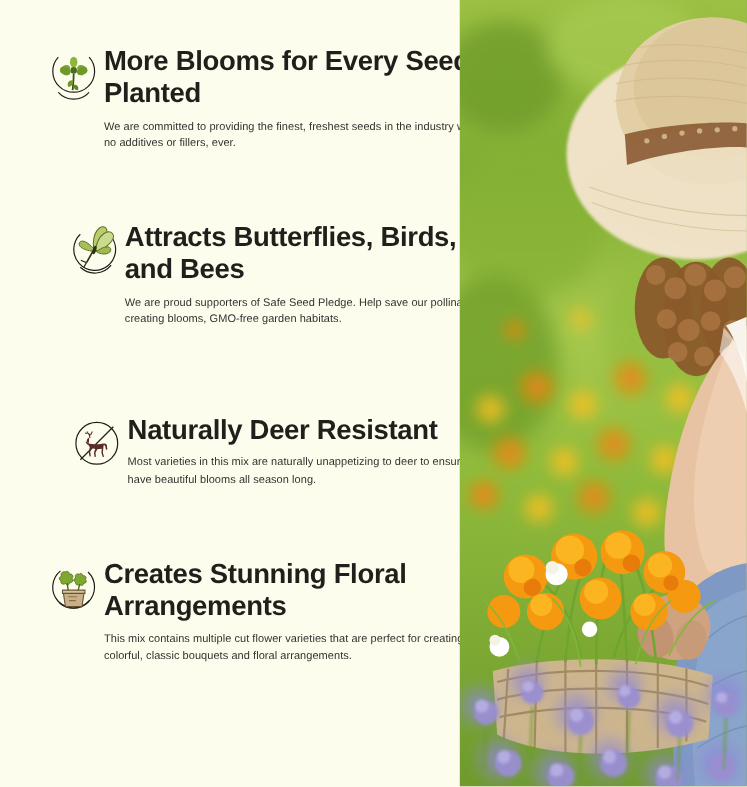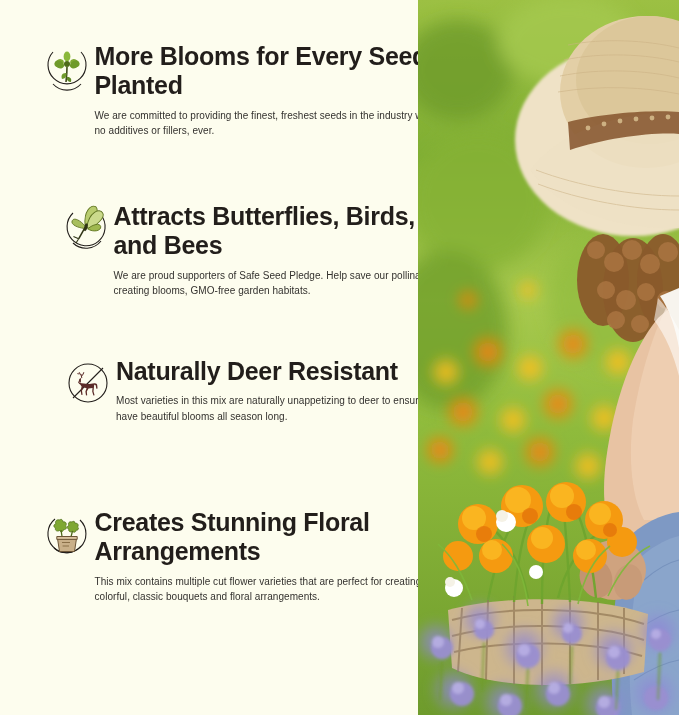--- a/index.html
+++ b/index.html
@@ -56,21 +56,21 @@
     font-size:10px;
     line-height:1.55;
     color:#33312E;
     letter-spacing:0.05px;
     max-width:340px;
   }
 
   
   .f0 { top:42px; }
   .f1 { top:202px;padding-left:38px; }
-  .f2 { top:357px;padding-left:43px; }
+  .f2 { top:377px;padding-left:43px; }
   .f3 { top:508px; }
 
   
   .photo {
     position:absolute;
     left:418px; top:0;
     width:261px; height:715px;
     overflow:hidden;
     background:#7FA63A;
   }

